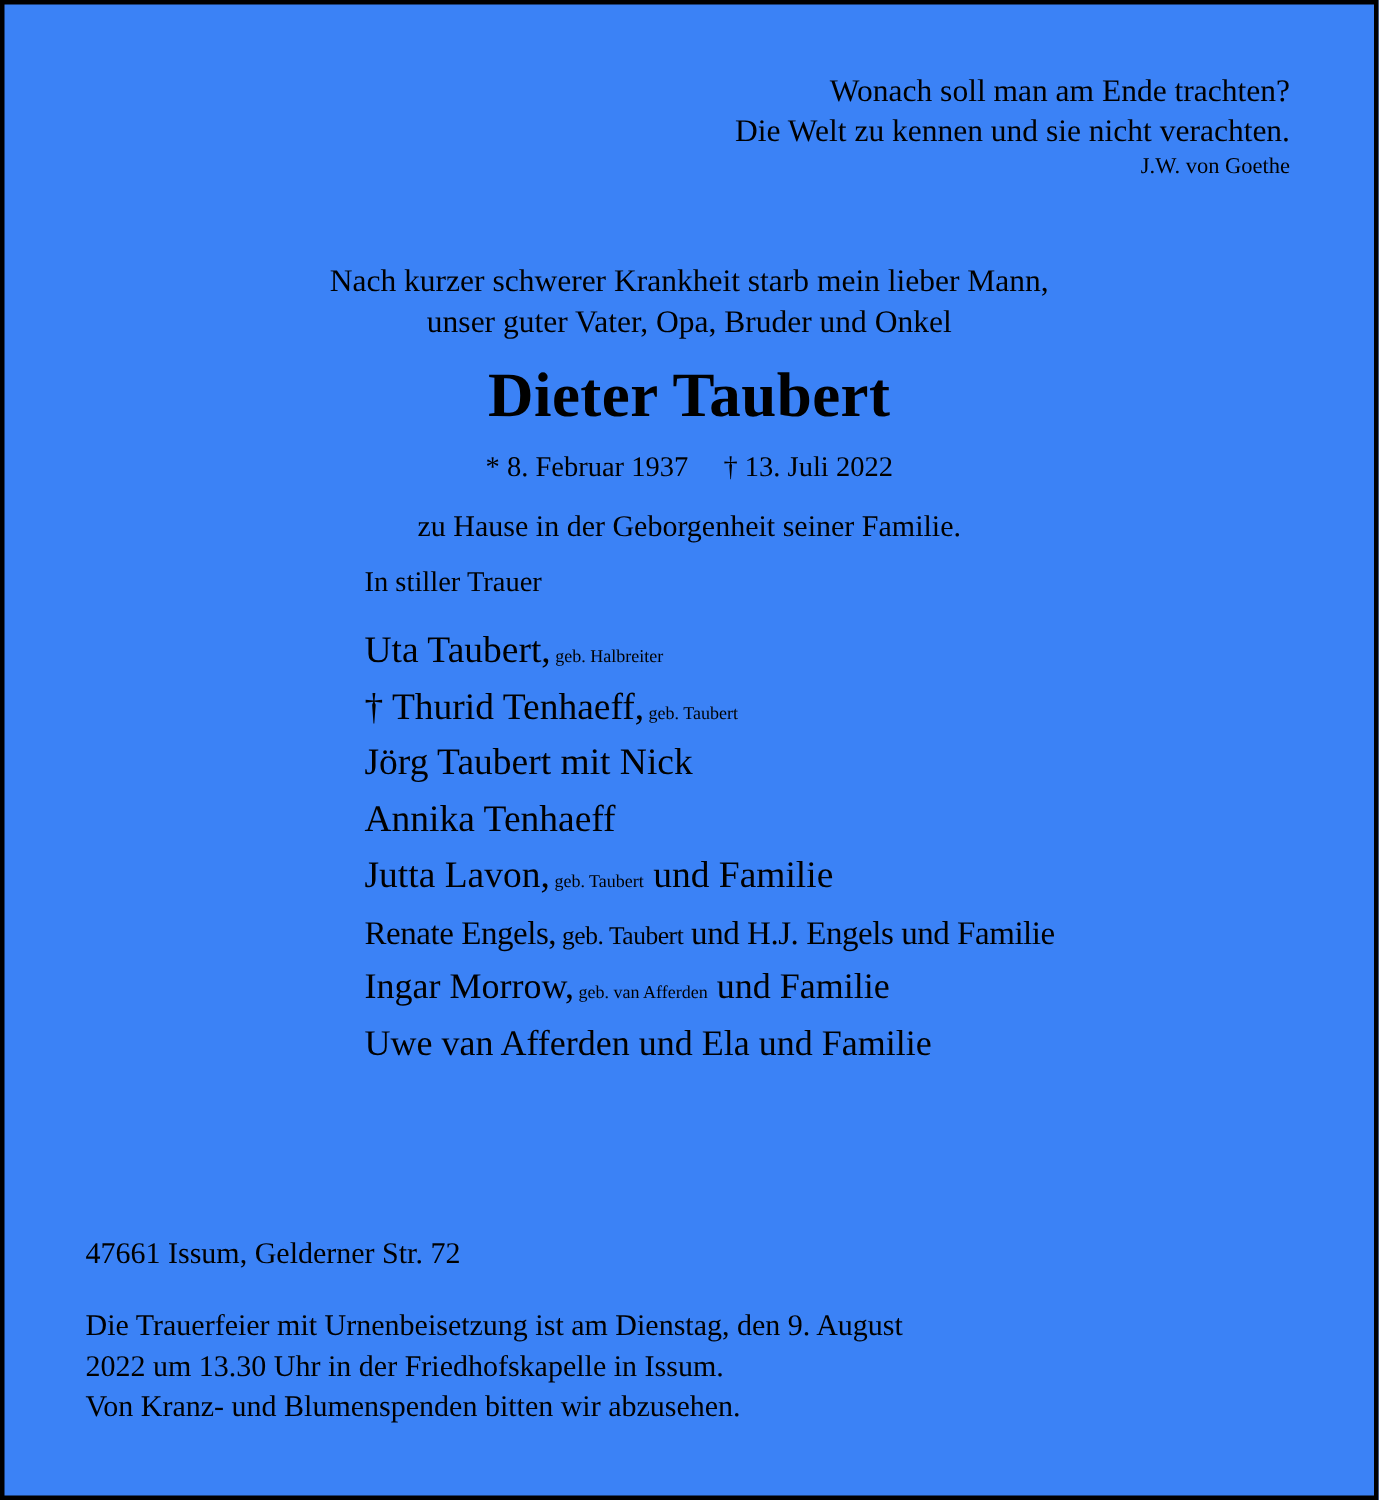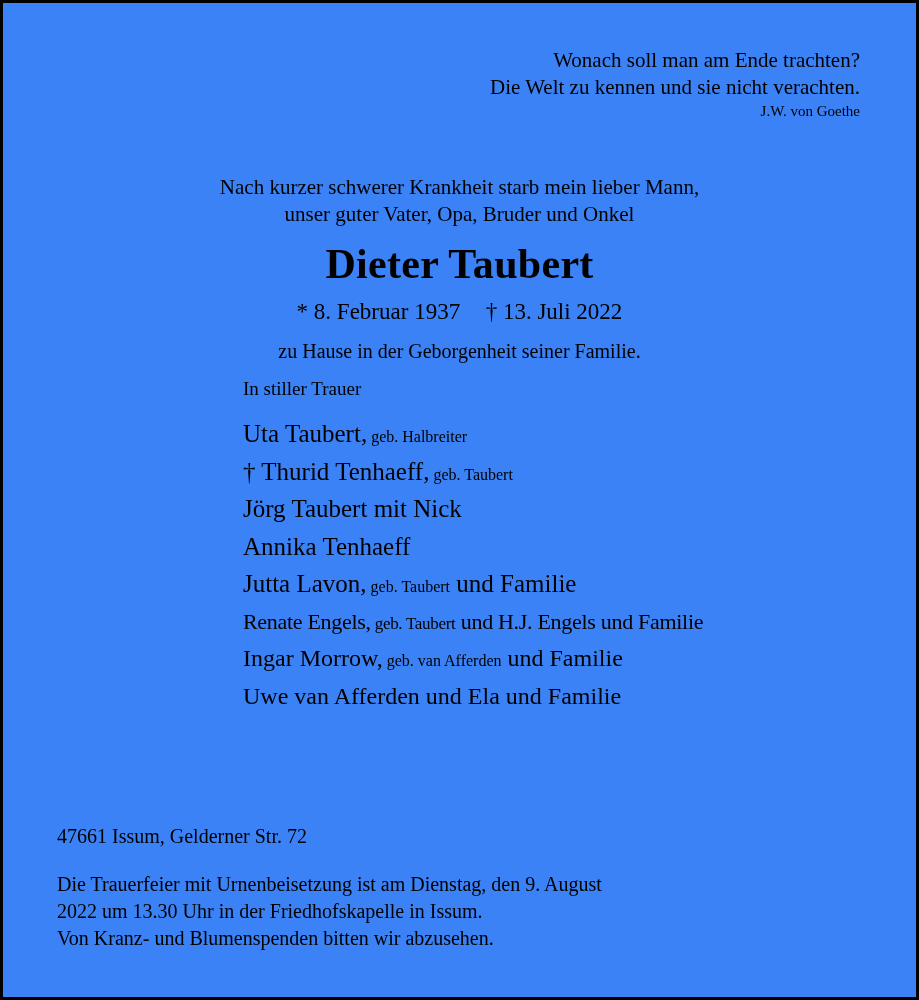--- a/index.html
+++ b/index.html
@@ -12,26 +12,26 @@
       background: #3b82f6;
       color: #000;
       font-family: "Liberation Serif", "DejaVu Serif", serif;
     }
     .abs { position: absolute; white-space: nowrap; }
     .quote { right: 56px; text-align: right; font-size: 21px; line-height: 27px; }
     .quote .author { font-size: 15px; line-height: 20px; }
     .center { left: 0; width: 913px; text-align: center; margin-top: 14px; }
     .intro { font-size: 21px; line-height: 27px; }
     .name { font-size: 42px; font-weight: bold; line-height: 50px; letter-spacing: 0.3px; }
-    .dates { font-size: 23px; line-height: 24px; }
+    .dates { font-size: 19px; line-height: 24px; }
     .home { font-size: 20px; line-height: 26px; }
     .mourn { left: 240px; font-size: 19px; }
     .mourners { left: 240px; }
     .mourner { font-size: 25px; line-height: 37.5px; height: 37.5px; }
-    .mourner .small { font-size: 16px; }
+    .mourner .small { font-size: 12px; }
     .mourner.r8 { font-size: 24px; }
     .footer { left: 54px; font-size: 20px; line-height: 27px; }
   </style>
 </head>
 <body>
 
 <div class="page">
 
   <div class="abs quote" style="top:44px;">
     <div>Wonach soll man am Ende trachten?</div>

